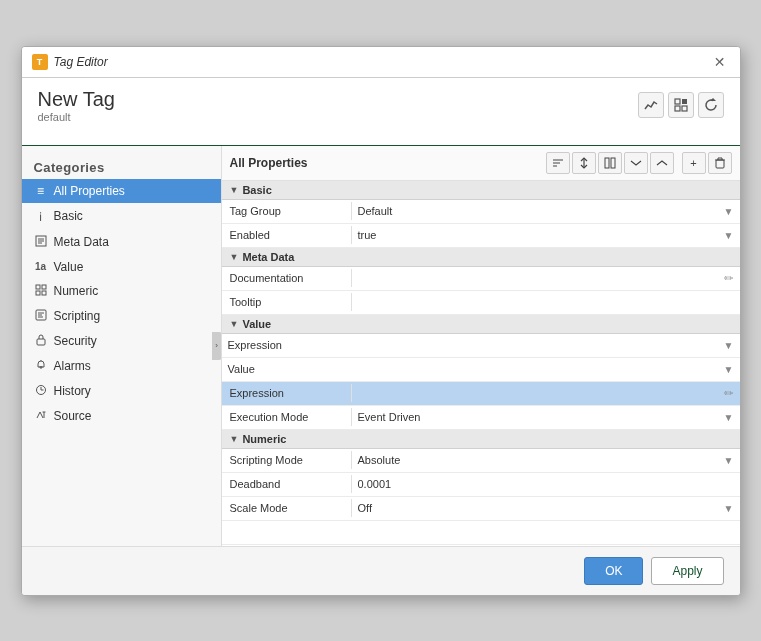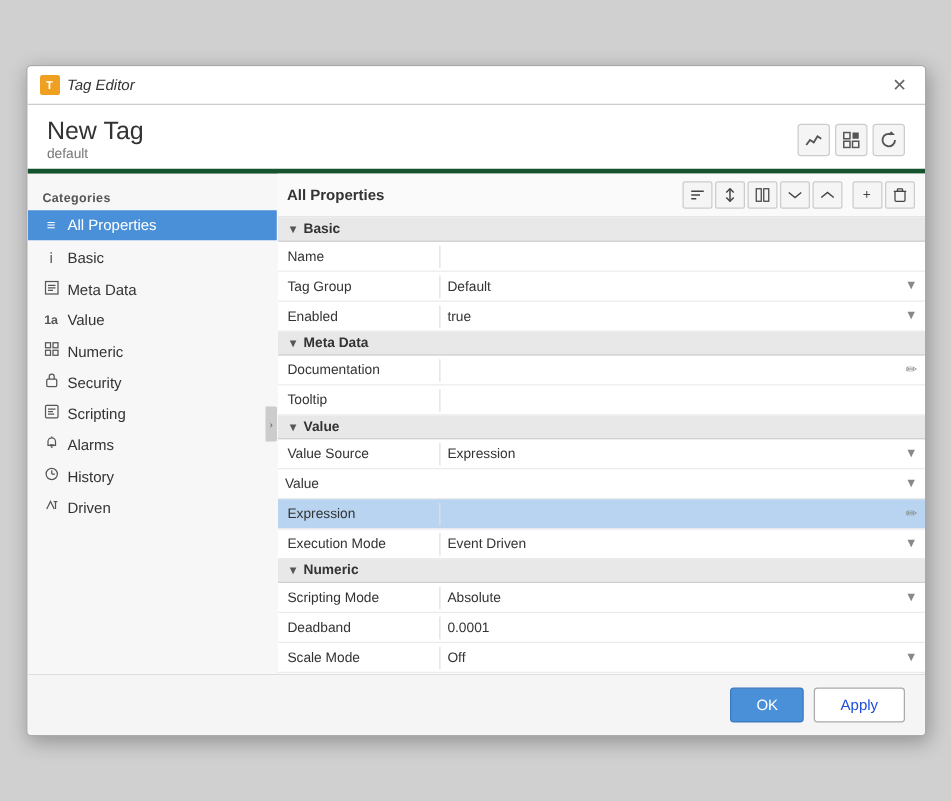--- a/index.html
+++ b/index.html
@@ -62,25 +62,25 @@
       cursor: pointer;
       color: #666;
       font-size: 14px;
       line-height: 1;
       padding: 2px 4px;
     }
 
     
     .dialog-header {
       background: #ffffff;
-      padding: 10px 16px 6px 16px;
+      padding: 10px 16px 22px 16px;
       display: flex;
       align-items: center;
       justify-content: space-between;
-      border-bottom: 4px solid #14532d;
+      border-bottom: 1px solid #14532d;
     }
     .dialog-header-left { display: flex; flex-direction: column; }
     .dialog-title {
       font-size: 20px;
       font-weight: 300;
       color: #333;
     }
     .dialog-subtitle {
       font-size: 11px;
       color: #777;
@@ -114,21 +114,21 @@
     .sidebar {
       width: 200px;
       flex-shrink: 0;
       background: #f7f7f7;
       border-right: 1px solid #ddd;
       padding: 8px 0;
       overflow-y: auto;
       position: relative;
     }
     .sidebar-section-label {
-      font-size: 10px;
+      font-size: 13px;
       font-weight: bold;
       color: #555;
       padding: 6px 12px 4px 12px;
       letter-spacing: 0.03em;
     }
     .sidebar-item {
       display: flex;
       align-items: center;
       gap: 6px;
       padding: 5px 12px;
@@ -273,21 +273,21 @@
       border: 1px solid #aaa;
     }
     .btn-primary {
       background: #4a90d9;
       color: white;
       border-color: #3a7abf;
       font-weight: 500;
     }
     .btn-default {
       background: #ffffff;
-      color: #1d4ed8;
+      color: #14532d;
     }
   </style>
 </head>
 <body>
 
 <div class="dialog-overlay">
   <div class="dialog">
 
     <div class="title-bar">
       <div class="title-bar-icon">T</div>
@@ -358,40 +358,40 @@
                 <rect x="7" y="1" width="4" height="4" fill="none" stroke="#555" stroke-width="1"></rect>
                 <rect x="1" y="7" width="4" height="4" fill="none" stroke="#555" stroke-width="1"></rect>
                 <rect x="7" y="7" width="4" height="4" fill="none" stroke="#555" stroke-width="1"></rect>
               </svg>
           </span>
           <span>Numeric</span>
         </div>
         <div class="sidebar-item">
           <span class="item-icon">
             <svg width="12" height="12" viewBox="0 0 12 12">
-                <rect x="2" y="5" width="8" height="6" rx="1" fill="none" stroke="#555" stroke-width="1"></rect>
-                <path d="M4,5 V3 A2,2 0 0,1 8,3 V5" fill="none" stroke="#555" stroke-width="1"></path>
-              </svg>
-          </span>
-          <span>Security</span>
-        </div>
-        <div class="sidebar-item">
-          <span class="item-icon">
-            <svg width="12" height="12" viewBox="0 0 12 12">
                 <rect x="1" y="1" width="10" height="10" rx="1" fill="none" stroke="#555" stroke-width="1"></rect>
                 <line x1="3" y1="4" x2="9" y2="4" stroke="#555" stroke-width="1"></line>
                 <line x1="3" y1="6" x2="7" y2="6" stroke="#555" stroke-width="1"></line>
                 <line x1="3" y1="8" x2="8" y2="8" stroke="#555" stroke-width="1"></line>
               </svg>
           </span>
           <span>Scripting</span>
         </div>
         <div class="sidebar-item">
           <span class="item-icon">
             <svg width="12" height="12" viewBox="0 0 12 12">
+                <rect x="2" y="5" width="8" height="6" rx="1" fill="none" stroke="#555" stroke-width="1"></rect>
+                <path d="M4,5 V3 A2,2 0 0,1 8,3 V5" fill="none" stroke="#555" stroke-width="1"></path>
+              </svg>
+          </span>
+          <span>Security</span>
+        </div>
+        <div class="sidebar-item">
+          <span class="item-icon">
+            <svg width="12" height="12" viewBox="0 0 12 12">
                 <path d="M6,1 L6,2 M6,2 A3,3 0 0,1 9,5 V8 H3 V5 A3,3 0 0,1 6,2 Z" fill="none" stroke="#555" stroke-width="1"></path>
                 <line x1="4.5" y1="8" x2="7.5" y2="8" stroke="#555" stroke-width="1.5"></line>
                 <line x1="5.5" y1="9" x2="6.5" y2="10" stroke="#555" stroke-width="1"></line>
               </svg>
           </span>
           <span>Alarms</span>
         </div>
         <div class="sidebar-item">
           <span class="item-icon">
             <svg width="12" height="12" viewBox="0 0 12 12">
@@ -403,21 +403,21 @@
           <span>History</span>
         </div>
         <div class="sidebar-item">
           <span class="item-icon">
             <svg width="12" height="12" viewBox="0 0 12 12">
                 <path d="M2,9 L5,3 L8,9" fill="none" stroke="#555" stroke-width="1"></path>
                 <line x1="9" y1="3" x2="9" y2="9" stroke="#555" stroke-width="1"></line>
                 <line x1="7.5" y1="3" x2="10.5" y2="3" stroke="#555" stroke-width="1"></line>
               </svg>
           </span>
-          <span>Driven</span>
+          <span>Source</span>
         </div>
 
         <div style="position:absolute;right:-1px;top:50%;transform:translateY(-50%);width:10px;height:28px;background:#ccc;border-radius:0 3px 3px 0;cursor:pointer;display:flex;align-items:center;justify-content:center;z-index:10;">
           <span style="font-size:8px;color:#555;">›</span>
         </div>
       </div>
 
       <div class="properties-panel">
         <div class="properties-header">
           <span class="properties-title">All Properties</span>
@@ -467,26 +467,20 @@
           </div>
         </div>
 
         <div class="properties-table">
 
           <div class="section-row">
             <span class="section-triangle">▼</span>
             <span>Basic</span>
           </div>
           <div class="prop-row">
-            <div class="prop-name">Name</div>
-            <div class="prop-value">
-              <input type="text" style="">
-            </div>
-          </div>
-          <div class="prop-row">
             <div class="prop-name">Tag Group</div>
             <div class="prop-value">
               <span>Default</span>
               <span class="dropdown-arrow">▼</span>
             </div>
           </div>
           <div class="prop-row">
             <div class="prop-name">Enabled</div>
             <div class="prop-value">
               <span>true</span>
@@ -510,21 +504,20 @@
             <div class="prop-value">
               <span></span>
             </div>
           </div>
 
           <div class="section-row">
             <span class="section-triangle">▼</span>
             <span>Value</span>
           </div>
           <div class="prop-row">
-            <div class="prop-name">Value Source</div>
             <div class="prop-value">
               <span>Expression</span>
               <span class="dropdown-arrow">▼</span>
             </div>
           </div>
           <div class="prop-row">
             <div class="prop-value">
               <span>Value</span>
               <span class="dropdown-arrow">▼</span>
             </div>

